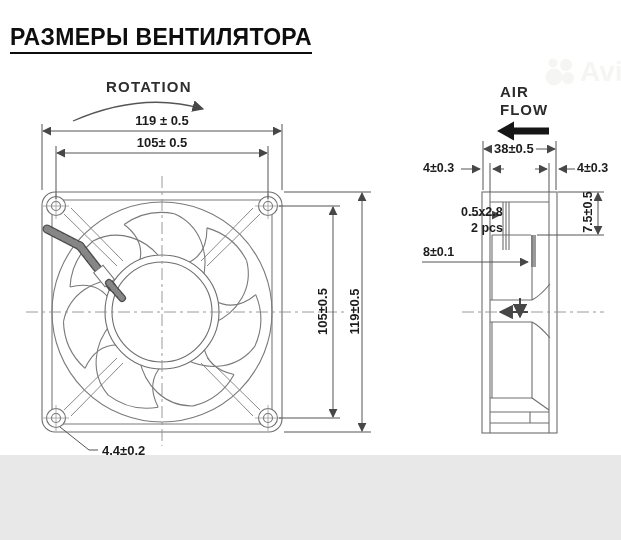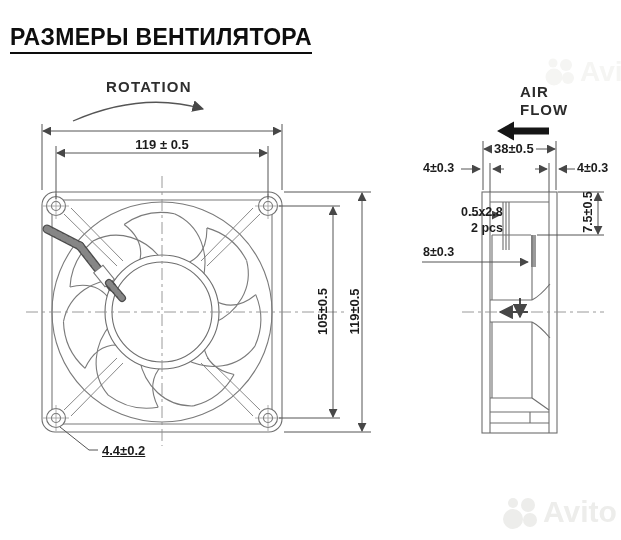--- a/index.html
+++ b/index.html
@@ -1,28 +1,28 @@
 <!DOCTYPE html>
 <html><head>
 <meta charset="utf-8">
 <style>
   html,body{margin:0;padding:0;background:#e8e8e8;}
   .canvas{
-    position:relative;width:621px;height:540px;background:#ffffff;
+    position:relative;width:621px;height:455px;background:#ffffff;
     overflow:hidden;font-family:"Liberation Sans",sans-serif;
   }
   .abs{position:absolute;white-space:nowrap;}
   .title{
     left:10px;top:24px;font-size:23px;font-weight:bold;letter-spacing:.3px;
     color:#0e0e0e;border-bottom:2.5px solid #0d0d0d;padding-bottom:1px;
   }
   .lbl{font-size:13px;font-weight:bold;color:#1c1c1c;}
   .lbl-sm{font-size:12.5px;font-weight:bold;color:#1c1c1c;}
   .rot-lbl{left:106px;top:78px;font-size:15px;font-weight:bold;letter-spacing:1.2px;color:#2e2e2e;}
-  .airflow{left:520px;font-size:15px;font-weight:600;letter-spacing:1px;color:#2b2b2b;}
+  .airflow{left:500px;font-size:15px;font-weight:600;letter-spacing:1px;color:#2b2b2b;}
   .ctr{text-align:center;}
   .rot90{transform:rotate(-90deg);}
   .wm-text{font-weight:bold;color:#ededeb;}
   svg{position:absolute;left:0;top:0;}
   .onstroke{background:#ffffff;padding:0 2px;}
 </style>
 </head>
 <body>
 
 <div class="canvas">
@@ -190,31 +190,32 @@
         <line x1="598" y1="193" x2="598" y2="234" marker-start="url(#ar)" marker-end="url(#ar)"></line>
         <line x1="469" y1="215" x2="500" y2="215" marker-end="url(#ar)"></line>
         <line x1="422" y1="262" x2="528" y2="262" marker-end="url(#ar)"></line>
       </g>
     </g>
   </svg>
 
   <div class="abs title">РАЗМЕРЫ ВЕНТИЛЯТОРА</div>
 
   <div class="abs rot-lbl">ROTATION</div>
-  <div class="abs lbl ctr" style="left:112px;top:113px;width:100px;margin-top:24px;">119 ± 0.5</div>
+  <div class="abs lbl ctr" style="left:112px;top:113px;width:100px;">119 ± 0.5</div>
+  <div class="abs lbl ctr" style="left:112px;top:135px;width:100px;">105± 0.5</div>
   <div class="abs lbl ctr rot90" style="left:290px;top:304px;width:64px;">105±0.5</div>
   <div class="abs lbl ctr rot90" style="left:322px;top:304px;width:64px;">119±0.5</div>
   <div class="abs lbl" style="left:102px;top:443px;text-decoration:underline;">4.4±0.2</div>
 
   <div class="abs airflow" style="top:83px;">AIR</div>
   <div class="abs airflow" style="top:101px;">FLOW</div>
   <div class="abs lbl ctr onstroke" style="left:492px;top:141px;">38±0.5</div>
   <div class="abs lbl-sm" style="left:423px;top:161px;">4±0.3</div>
   <div class="abs lbl-sm" style="left:577px;top:161px;">4±0.3</div>
   <div class="abs lbl-sm ctr rot90" style="left:557px;top:205px;width:62px;">7.5±0.5</div>
   <div class="abs lbl-sm" style="left:423px;top:205px;margin-left:38px;">0.5x2.8</div>
   <div class="abs lbl-sm" style="left:433px;top:221px;margin-left:38px;">2 pcs</div>
-  <div class="abs lbl-sm" style="left:423px;top:245px;">8±0.3</div>
+  <div class="abs lbl-sm" style="left:423px;top:245px;">8±0.1</div>
 
   <div class="abs wm-text" style="left:580px;top:56px;font-size:28px;color:#f5f5f3;">Avito</div>
   <div class="abs wm-text" style="left:543px;top:495px;font-size:30px;">Avito</div>
 
 </div>
 
 </body></html>

